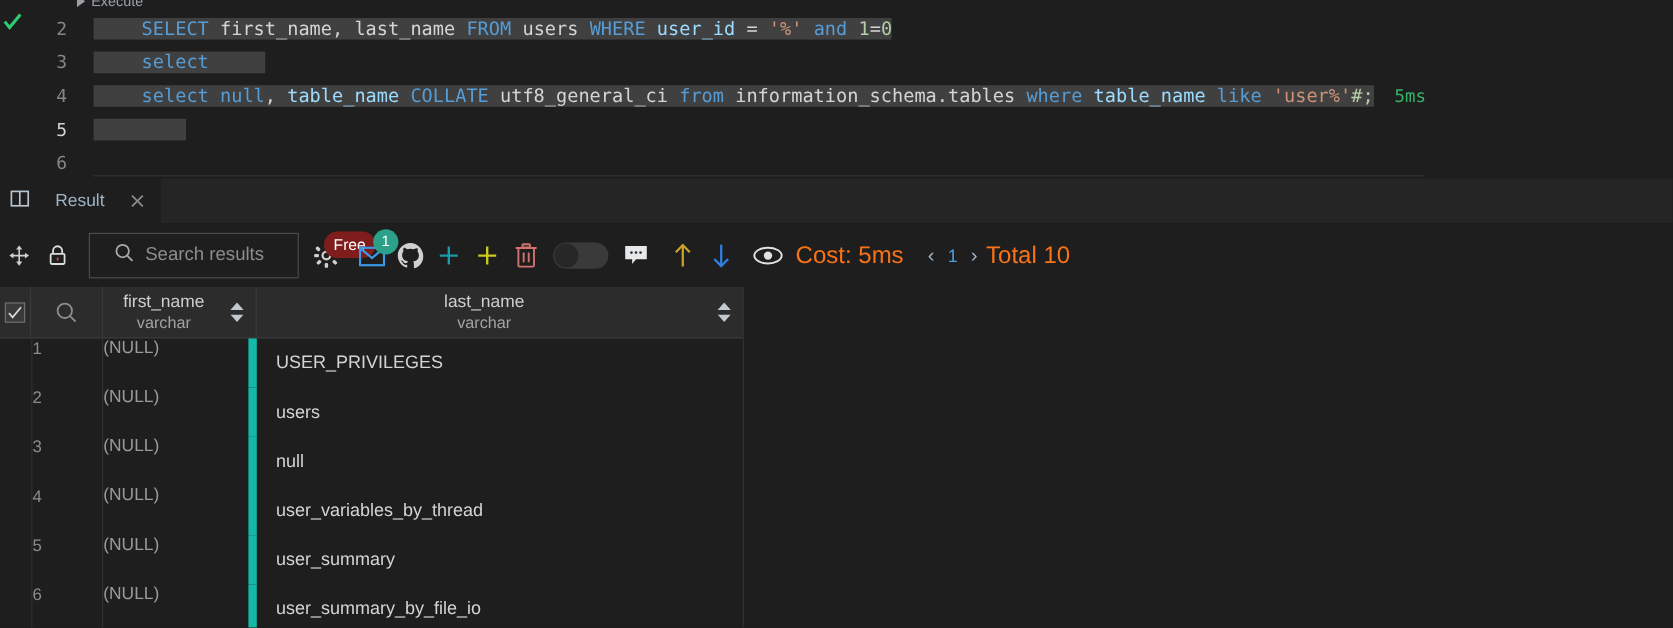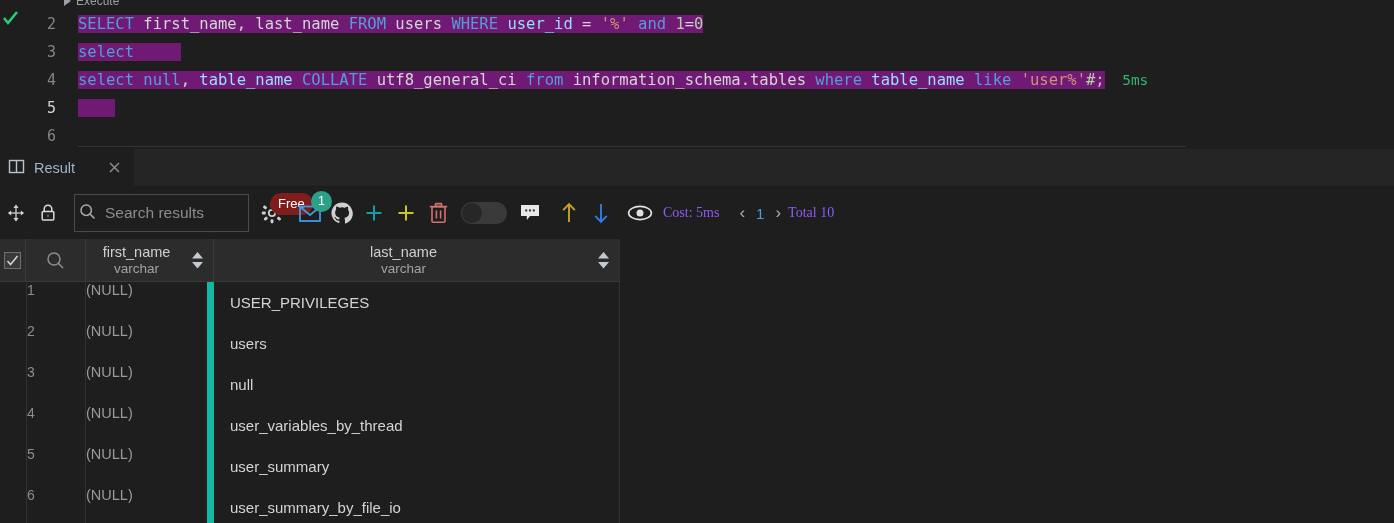--- a/index.html
+++ b/index.html
@@ -16,52 +16,52 @@
   .exec-bar { position: absolute; left: 64px; top: -6px; height: 14px; display: flex; align-items: center; gap: 5px; color: #9aa0a6; font-size: 12px; overflow: hidden; }
   .exec-play { width: 0; height: 0; border-left: 7px solid #9aa0a6; border-top: 5px solid transparent; border-bottom: 5px solid transparent; }
   .check-mark { position: absolute; left: 2px; top: 10px; width: 16px; height: 16px; }
   .gutter { position: absolute; left: 0; top: 10px; width: 70px; }
   .gline { height: 28px; line-height: 28px; text-align: right; padding-right: 14px;
            font-family: "DejaVu Sans Mono", monospace; font-size: 15px; color: #858585; }
   .gline.active { color: #d4d4d4; }
   .code { position: absolute; left: 78px; top: 10px; right: 0; }
   .cline { height: 28px; line-height: 28px; font-family: "DejaVu Sans Mono", monospace;
            font-size: 15.5px; white-space: pre; color: #d4d4d4; }
-  .cline .sel { background: #701a75; }
+  .cline .sel { background: #404040; padding-left: 40px; }
   .kw   { color: #569cd6; }
   .id   { color: #d4d4d4; }
   .col  { color: #9cdcfe; }
   .str  { color: #ce9178; }
   .num  { color: #b5cea8; }
   .punc { color: #d4d4d4; }
   .time { color: #35b56a; font-family: "DejaVu Sans Mono", monospace; font-size: 14.5px; }
   .editor-bottom-rule { position: absolute; left: 78px; right: 0; top: 146px; height: 1px; background: #333; }
 
   
   .tabbar { position: absolute; left: 0; top: 149px; width: 1394px; height: 38px; background: #252526; border-bottom: 1px solid #1b1b1b; }
   .tab { position: absolute; left: 0; top: 0; height: 38px; width: 134px; background: #1e1e1e;
-         display: flex; align-items: center; gap: 9px; padding: 0 0 0 8px; }
+         display: flex; align-items: center; gap: 21px; padding: 0 0 0 8px; }
   .tab-label { color: #9fb4c7; font-size: 14.5px; }
   .tab-close { position: absolute; right: 12px; top: 11px; width: 15px; height: 15px; }
 
   
   .toolbar { position: absolute; left: 0; top: 187px; width: 1394px; height: 52px; background: #1e1e1e;
              display: flex; align-items: center; }
   .tb-icon { position: relative; display: flex; align-items: center; justify-content: center;
              width: 32px; height: 34px; flex: none; }
   .search-box { position: relative; width: 175px; height: 38px; margin: 0 8px 0 10px; flex: none;
-                border: 1px solid #4a4a4a; background: #1e1e1e; display: flex; align-items: center; padding-left: 4px; gap: 9px; }
+                border: 1px solid #4a4a4a; background: #1e1e1e; display: flex; align-items: center; padding-left: 20px; gap: 9px; }
   .search-ph { color: #8d8d8d; font-size: 15.5px; }
   .badge { position: absolute; font-size: 12.5px; color: #fff; line-height: 1;
            display: flex; align-items: center; justify-content: center; }
   .badge-free { top: -3px; left: 13px; background: #7f1d1d; border-radius: 11px; padding: 4px 8px 5px; font-size: 13px; }
   .badge-one { top: -5px; left: 17px; background: #2aa188; border-radius: 50%; width: 21px; height: 21px; font-size: 12.5px; }
   .toggle { width: 46px; height: 22px; border-radius: 11px; background: #3a3a3a; position: relative; flex: none; margin: 0 7px; }
   .toggle .knob { position: absolute; left: 1px; top: 1px; width: 20px; height: 20px; border-radius: 50%; background: #272727; }
-  .tb-text { color: #8b5cf6; font-size: 14px; white-space: nowrap; font-family: Liberation Serif, serif; }
+  .tb-text { color: #f97316; font-size: 20px; white-space: nowrap; }
   .tb-page { color: #4a9edd; font-size: 15px; padding: 0 4px; }
   .chev { color: #9db4c8; font-size: 17px; padding: 0 7px; }
   .tb-gap-sm { width: 7px; flex: none; }
   .tb-gap-md { width: 13px; flex: none; }
 
   
   .table { position: absolute; left: 0; top: 239px; width: 620px; bottom: 0; background: #1e1e1e; }
   .thead { display: flex; height: 43px; background: #2c2c2c; border-bottom: 1px solid #3a3a3a; }
   .th { display: flex; align-items: center; position: relative; border-right: 1px solid #3a3a3a; }
   .th-check { width: 26px; justify-content: center; }

